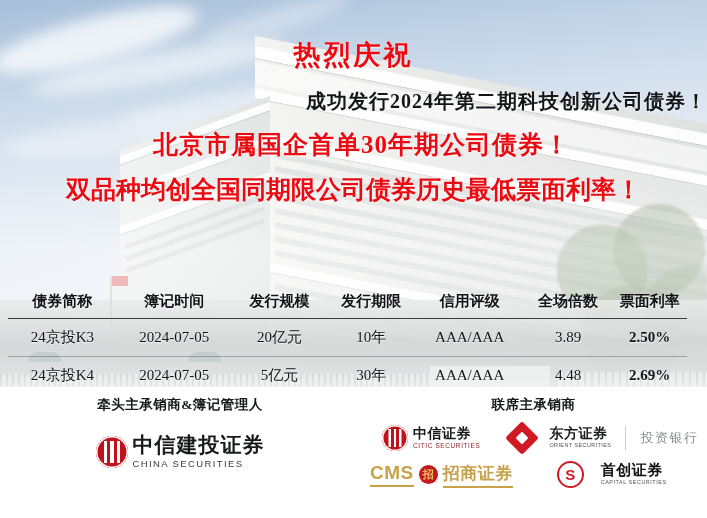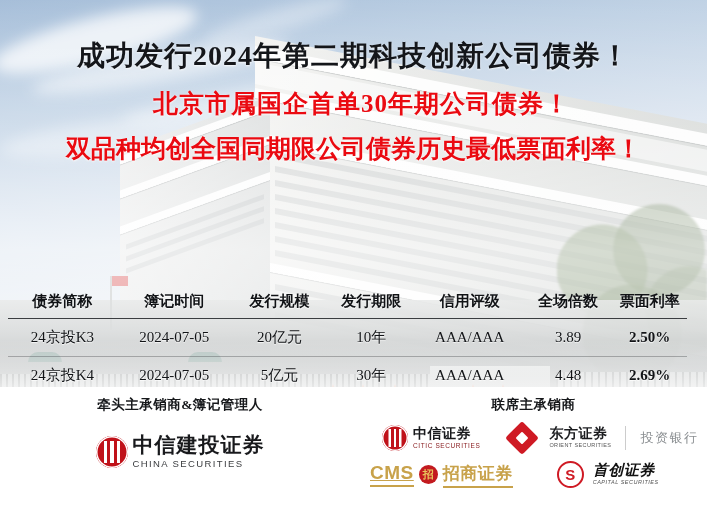--- a/index.html
+++ b/index.html
@@ -92,21 +92,21 @@
   .hl{
     margin:0;font-weight:bold;line-height:1.0;
     font-family:"Liberation Serif","DejaVu Serif",serif;
     letter-spacing:1px;
   }
   .hl-red{color:#ea0a11;text-shadow:0 1px 2px rgba(255,255,255,.85),0 0 1px rgba(255,255,255,.9);}
   .hl-dark{color:#14161a;text-shadow:0 1px 2px rgba(255,255,255,.8);}
 
   .l1{font-size:27px;margin-bottom:22px;letter-spacing:3px;}
   .l2{font-size:25px;margin-bottom:23px;letter-spacing:2px;}
-  .l3{font-size:28px;margin-bottom:21px;letter-spacing:1px;}
+  .l3{font-size:20px;margin-bottom:21px;letter-spacing:1px;text-align:right;}
   .l4{font-size:25px;margin-bottom:20px;letter-spacing:1px;padding-left:16px;}
   .l5{font-size:25px;letter-spacing:0px;}
 
   
   .tbl-wrap{position:absolute;left:8px;top:288px;width:679px;}
   table.bond{width:100%;border-collapse:collapse;
     font-family:"Liberation Serif","DejaVu Serif",serif;}
   table.bond th{
     font-size:15px;font-weight:bold;color:#111316;padding:4px 0 7px 0;
     text-shadow:0 1px 1px rgba(255,255,255,.9);white-space:nowrap;
@@ -170,21 +170,21 @@
   }
   .orient-cn{font-size:14px;letter-spacing:.5px;color:#1a1b1e;}
   .orient-en{font-size:5.5px;margin-top:2px;letter-spacing:.4px;color:#555;}
   .vrule{width:1px;height:24px;background:#ccc;margin:0 9px;}
   .ib-text{font-size:13px;color:#8b8f92;font-family:"Liberation Sans","DejaVu Sans",sans-serif;letter-spacing:1.5px;}
 
   
   .cms-text{
     font-family:"Liberation Sans","DejaVu Sans",sans-serif;font-weight:bold;font-size:19px;
     color:#c8a24a;letter-spacing:.5px;
-    border-bottom:2px solid #c8a24a;padding-bottom:1px;text-decoration:underline;
+    border-bottom:2px solid #c8a24a;padding-bottom:1px;
   }
   .cms-badge{
     width:19px;height:19px;border-radius:50%;background:#c31a1f;flex:none;
     display:flex;align-items:center;justify-content:center;
     color:#e8c45c;font-size:11px;font-weight:bold;font-family:"Liberation Serif",serif;
   }
   .cms-cn{
     font-family:"Liberation Serif","DejaVu Serif",serif;font-weight:bold;font-size:17px;
     color:#c8a24a;letter-spacing:.5px;border-bottom:2px solid #c8a24a;padding-bottom:1px;
   }
@@ -262,20 +262,21 @@
     <div class="flagpole" style="left:110px;top:276px;height:54px;"></div>
     <div class="flag" style="left:112px;top:276px;"></div>
 
     <div class="veil"></div>
     <div class="photo-fade"></div>
   </div>
 
   <div class="content">
 
     <div class="headline-zone">
+      <p class="hl hl-red l1">热烈庆祝</p>
       <p class="hl hl-dark l3">成功发行2024年第二期科技创新公司债券！</p>
       <p class="hl hl-red l4">北京市属国企首单30年期公司债券！</p>
       <p class="hl hl-red l5">双品种均创全国同期限公司债券历史最低票面利率！</p>
     </div>
 
     <div class="tbl-wrap">
       <table class="bond">
         <thead>
           <tr>
             <th class="col-1">债券简称</th>
@@ -350,21 +351,21 @@
 
         <div class="logo-row row-gap" style="justify-content:flex-start;padding-left:10px;">
           <div class="logo">
             <div class="cms-text">CMS</div>
             <div class="cms-badge">招</div>
             <div class="cms-cn">招商证券</div>
           </div>
 
           <div class="logo" style="margin-left:30px;">
             <div class="swirl"></div>
-            <div class="stack" style="margin-left:4px;font-style:italic;">
+            <div class="stack" style="margin-left:12px;">
               <div class="cn-name cap-cn">首创证券</div>
               <div class="en-name cap-en">CAPITAL SECURITIES</div>
             </div>
           </div>
         </div>
       </div>
 
     </div>
   </div>
 </div>

